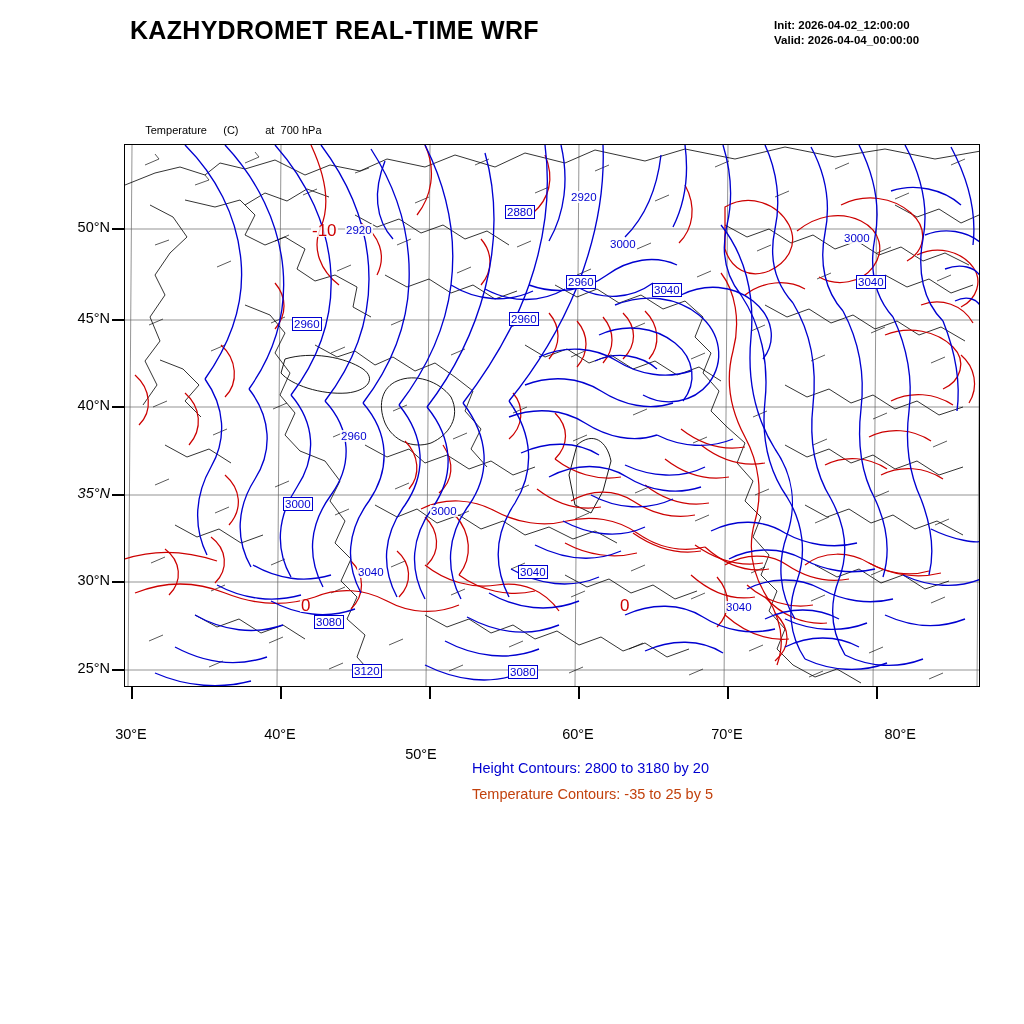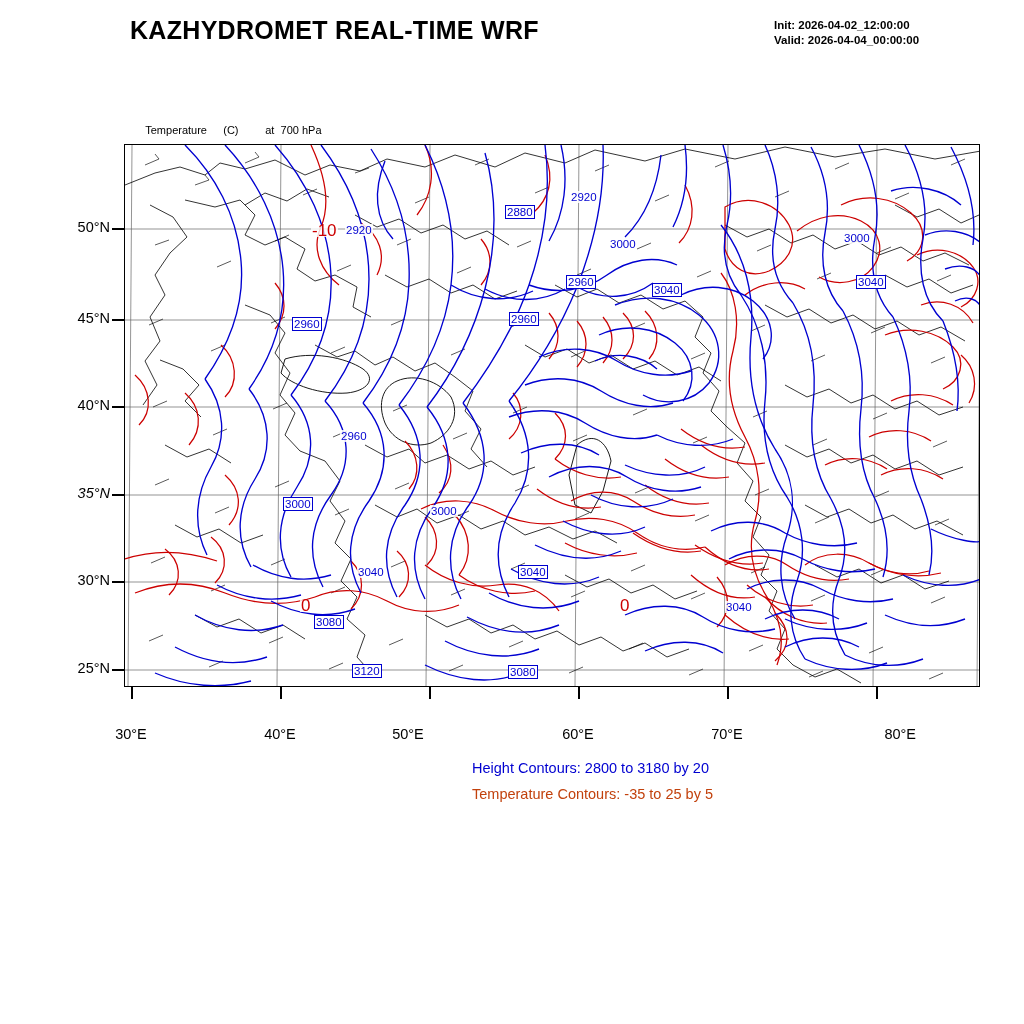--- a/index.html
+++ b/index.html
@@ -92,21 +92,21 @@
 
 <div class="tick" style="left:112px;top:228px;width:12px;height:1.6px;"></div>
 <div class="tick" style="left:112px;top:319px;width:12px;height:1.6px;"></div>
 <div class="tick" style="left:112px;top:406px;width:12px;height:1.6px;"></div>
 <div class="tick" style="left:112px;top:494px;width:12px;height:1.6px;"></div>
 <div class="tick" style="left:112px;top:581px;width:12px;height:1.6px;"></div>
 <div class="tick" style="left:112px;top:669px;width:12px;height:1.6px;"></div>
 
 <div class="xlab" style="left:91px;">30°E</div>
 <div class="xlab" style="left:240px;">40°E</div>
-<div class="xlab" style="left:368px;">50°E</div>
+<div class="xlab" style="left:381px;margin-top:20px;">50°E</div>
 <div class="xlab" style="left:538px;">60°E</div>
 <div class="xlab" style="left:687px;">70°E</div>
 <div class="xlab" style="left:836px;text-align:right;">80°E</div>
 
 <div class="tick" style="left:131px;top:687px;width:1.6px;height:12px;"></div>
 <div class="tick" style="left:280px;top:687px;width:1.6px;height:12px;"></div>
 <div class="tick" style="left:429px;top:687px;width:1.6px;height:12px;"></div>
 <div class="tick" style="left:578px;top:687px;width:1.6px;height:12px;"></div>
 <div class="tick" style="left:727px;top:687px;width:1.6px;height:12px;"></div>
 <div class="tick" style="left:876px;top:687px;width:1.6px;height:12px;"></div>

